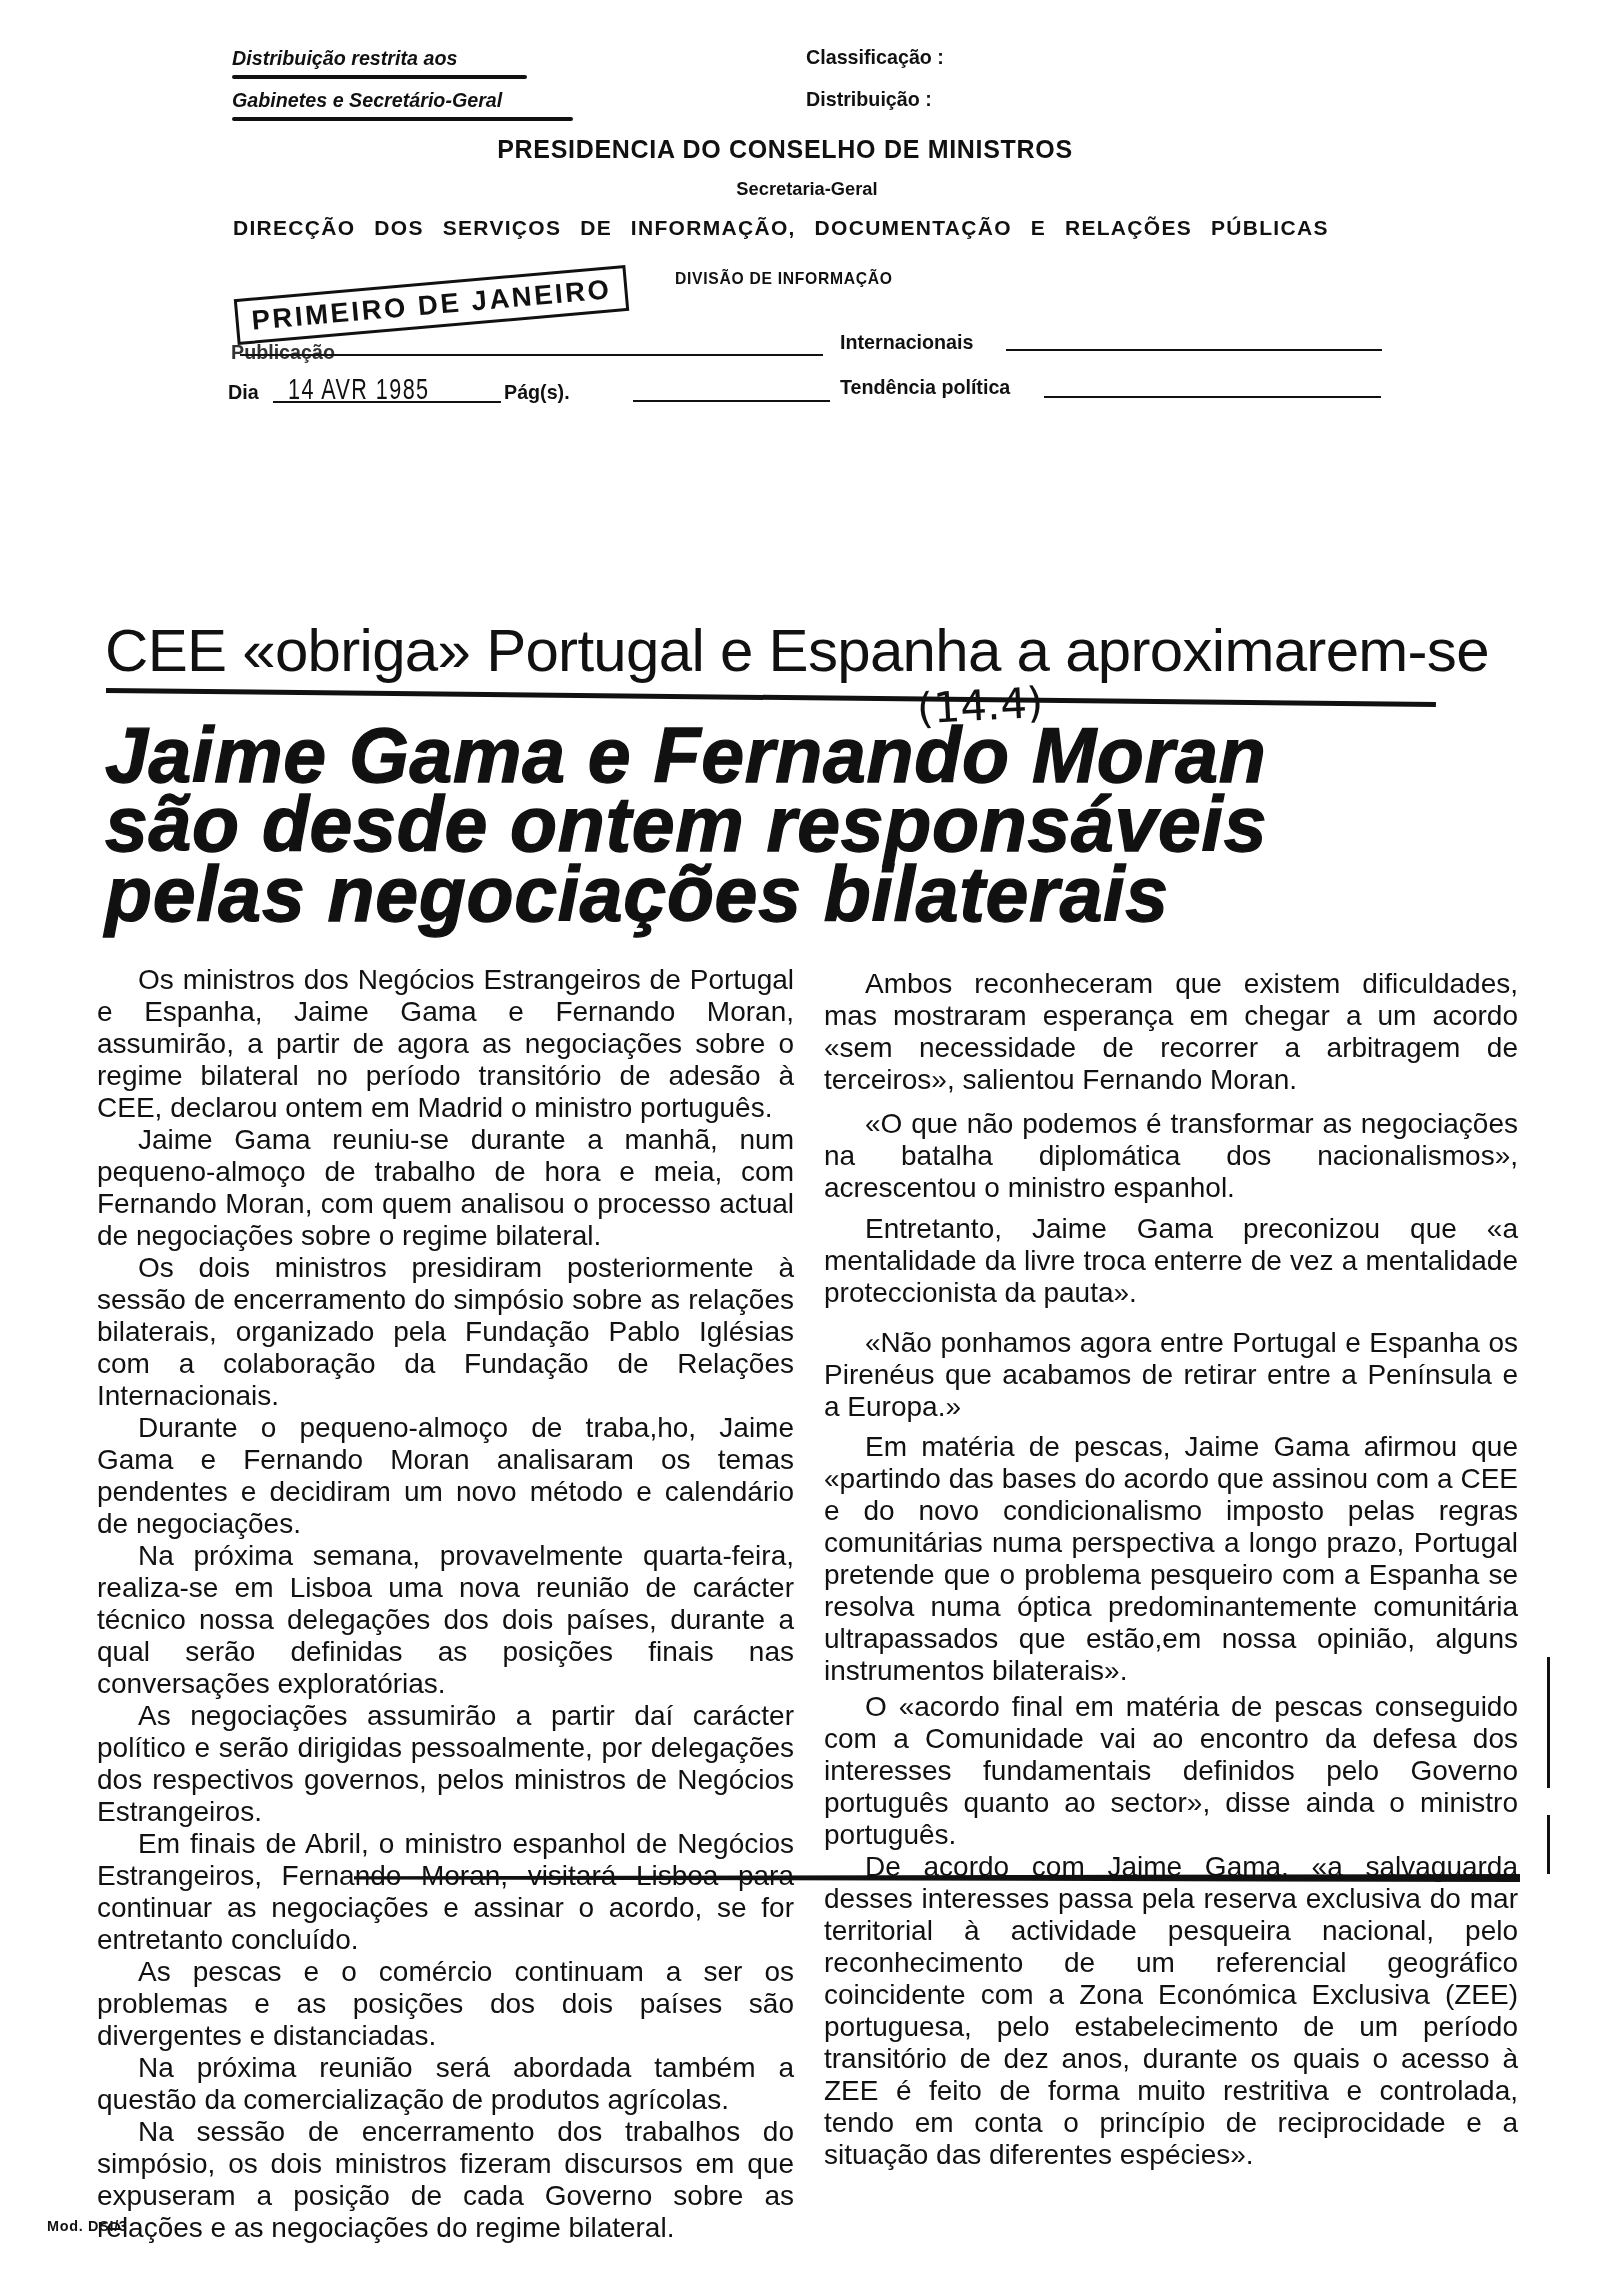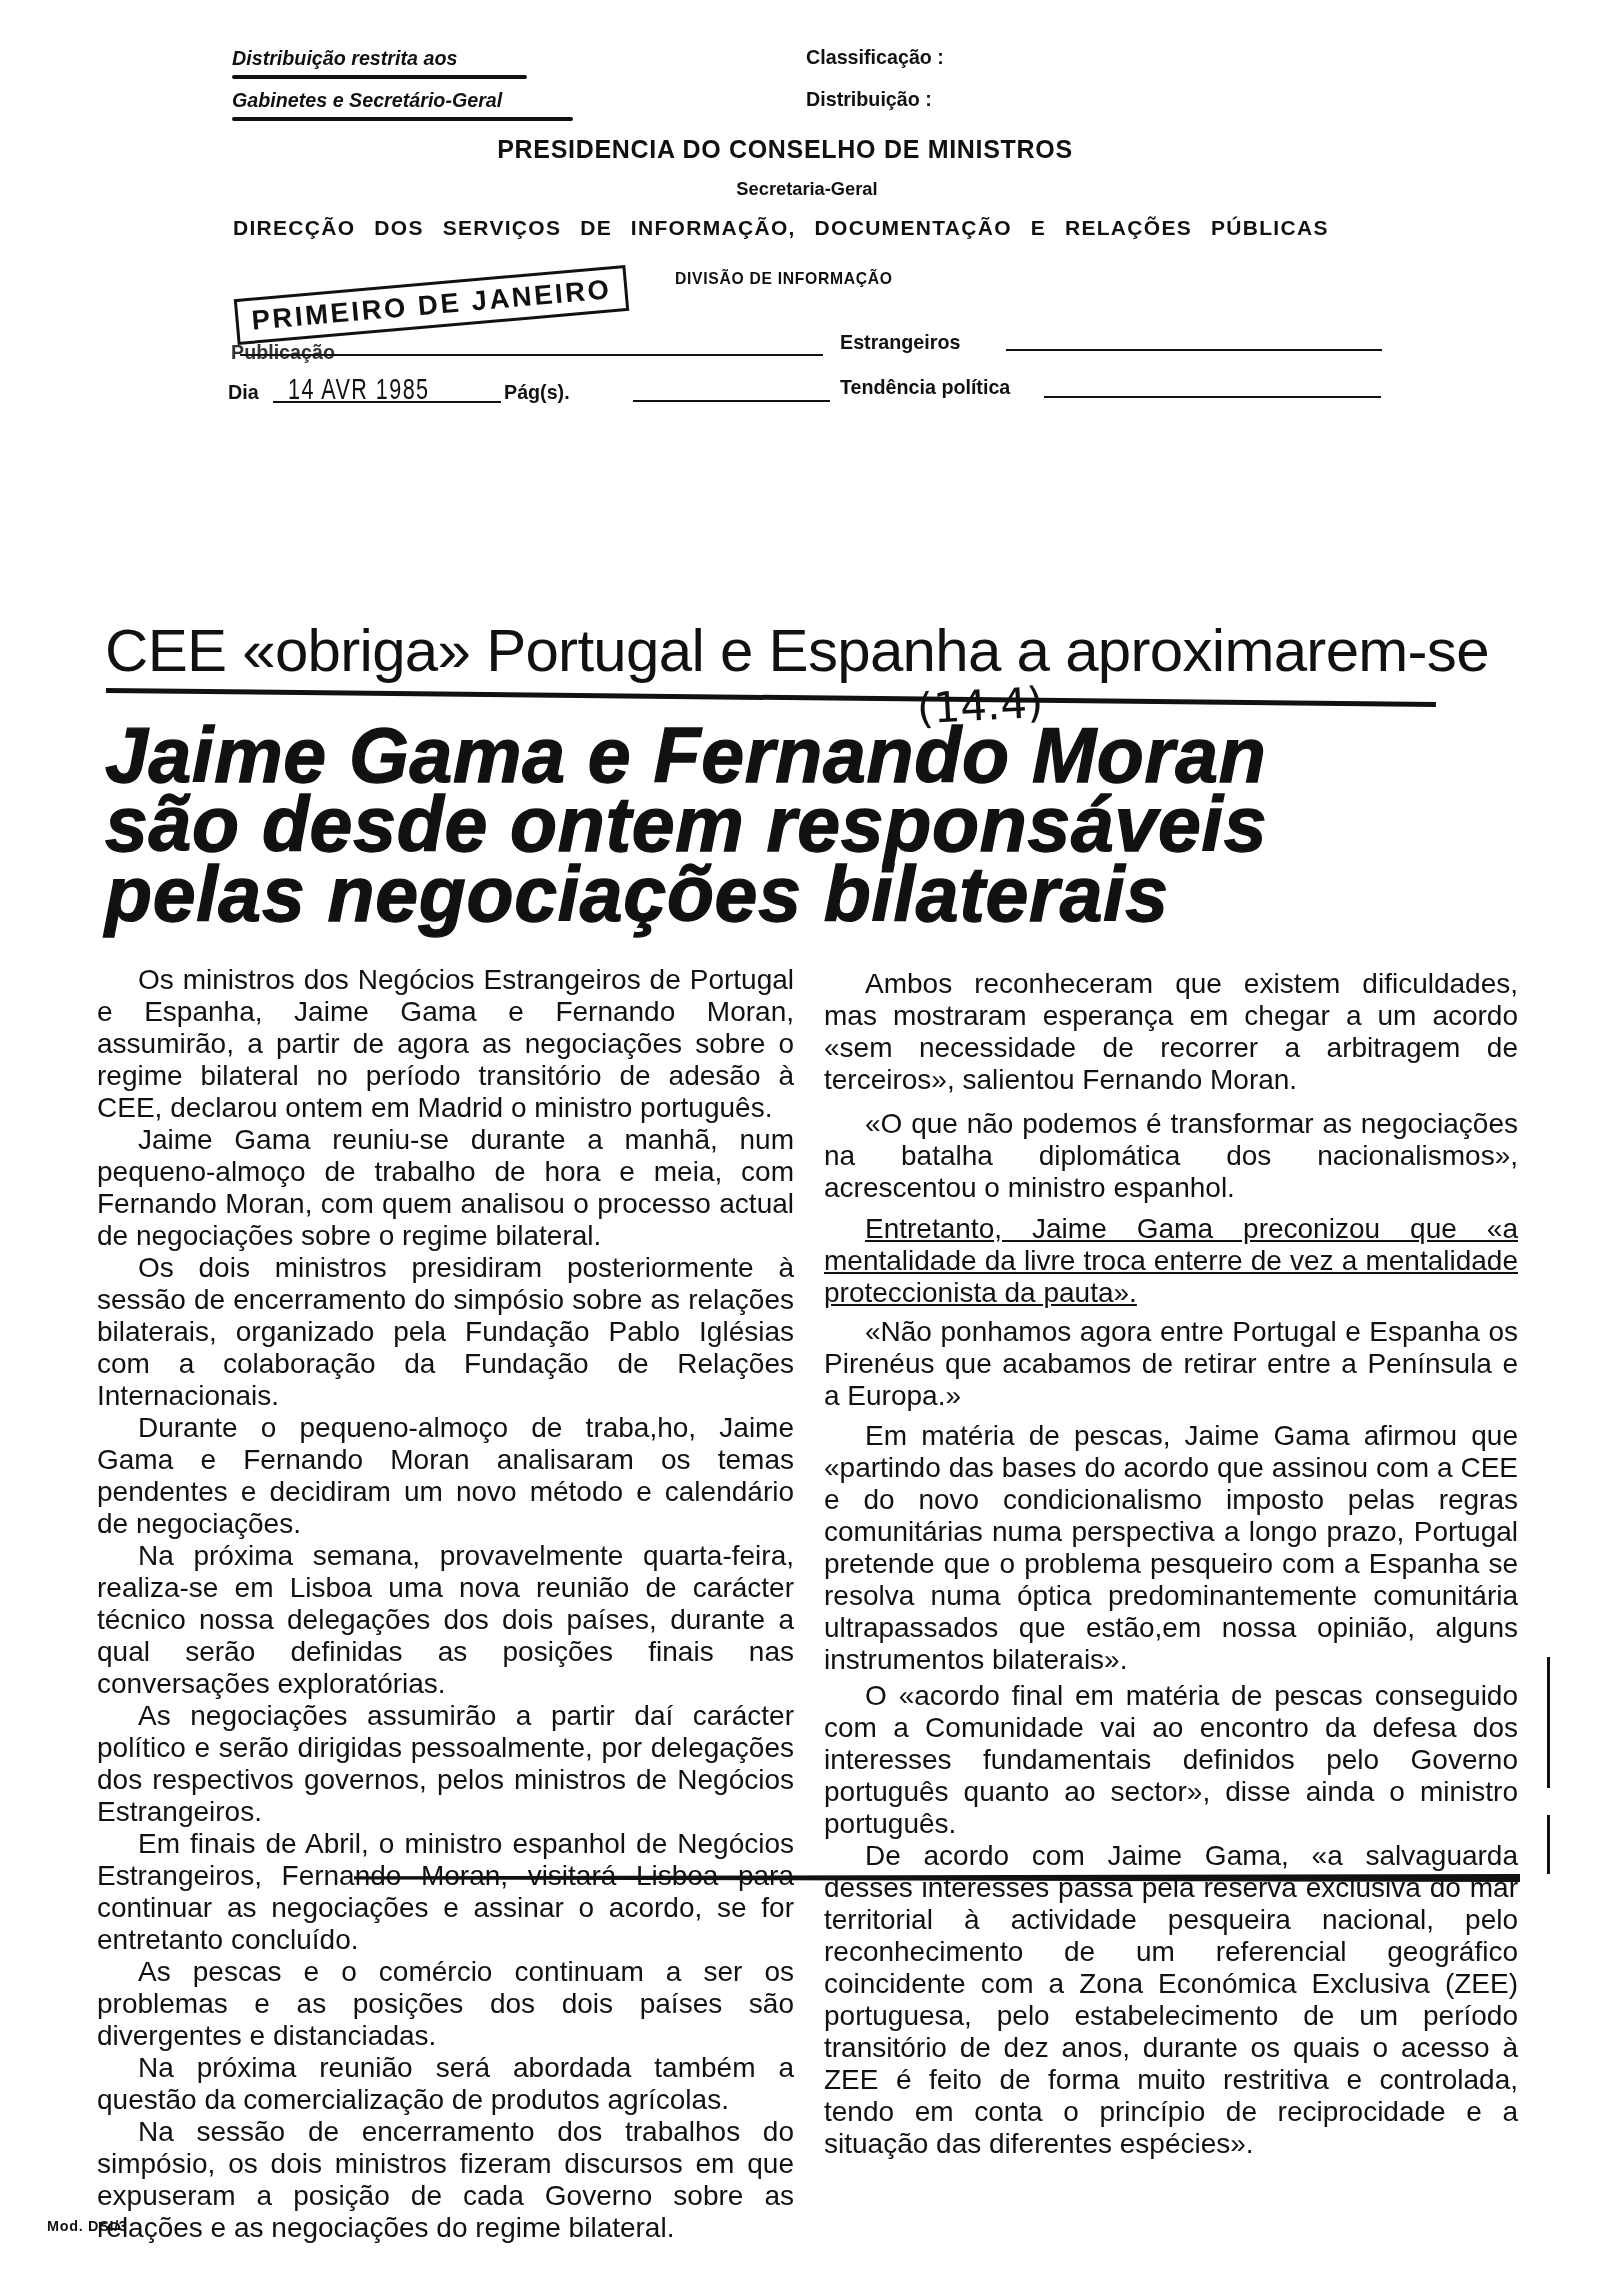--- a/index.html
+++ b/index.html
@@ -29,21 +29,21 @@
 
 <div class="abs" style="left:0;width:1570px;top:135px;text-align:center;font-weight:bold;font-size:25px;letter-spacing:0.7px;">PRESIDENCIA DO CONSELHO DE MINISTROS</div>
 <div class="abs" style="left:0;width:1614px;top:178px;text-align:center;font-weight:bold;font-size:18.3px;">Secretaria-Geral</div>
 <div class="abs" style="left:233px;top:216px;width:1145px;font-weight:bold;font-size:21px;letter-spacing:1.3px;word-spacing:11.8px;white-space:nowrap;">DIRECÇÃO DOS SERVIÇOS DE INFORMAÇÃO, DOCUMENTAÇÃO E RELAÇÕES PÚBLICAS</div>
 <div class="abs" style="left:675px;top:270px;font-weight:bold;font-size:15.7px;letter-spacing:0.7px;">DIVISÃO DE INFORMAÇÃO</div>
 
 <div class="abs" style="left:231px;top:341px;font-size:19.7px;font-weight:bold;color:#333;">Publicação</div>
 <div class="abs stamp" style="left:235px;top:282px;">PRIMEIRO DE JANEIRO</div>
 <div class="abs line" style="left:240px;top:354px;width:583px;"></div>
 
-<div class="abs label" style="left:840px;top:331px;">Estrangeiros</div>
+<div class="abs label" style="left:840px;top:331px;">Internacionais</div>
 <div class="abs line" style="left:1006px;top:349px;width:376px;"></div>
 
 <div class="abs label" style="left:228px;top:381px;">Dia</div>
 <div class="abs" style="left:288px;top:372px;font-size:30px;letter-spacing:2px;transform:scaleX(0.72);transform-origin:left;">14 AVR 1985</div>
 <div class="abs line" style="left:273px;top:401px;width:228px;"></div>
 <div class="abs label" style="left:504px;top:381px;">Pág(s).</div>
 <div class="abs line" style="left:633px;top:400px;width:197px;"></div>
 <div class="abs label" style="left:840px;top:376px;">Tendência política</div>
 <div class="abs line" style="left:1044px;top:396px;width:337px;"></div>
 
@@ -64,21 +64,21 @@
   <p>As negociações assumirão a partir daí carácter político e serão dirigidas pessoalmente, por delegações dos respectivos governos, pelos ministros de Negócios Estrangeiros.</p>
   <p>Em finais de Abril, o ministro espanhol de Negócios Estrangeiros, Fernando Moran, visitará Lisboa para continuar as negociações e assinar o acordo, se for entretanto concluído.</p>
   <p>As pescas e o comércio continuam a ser os problemas e as posições dos dois países são divergentes e distanciadas.</p>
   <p>Na próxima reunião será abordada também a questão da comercialização de produtos agrícolas.</p>
   <p>Na sessão de encerramento dos trabalhos do simpósio, os dois ministros fizeram discursos em que expuseram a posição de cada Governo sobre as relações e as negociações do regime bilateral.</p>
 </div>
 
 <div class="abs col" style="left:824px;top:968px;width:694px;">
   <p style="margin-bottom:12px;">Ambos reconheceram que existem dificuldades, mas mostraram esperança em chegar a um acordo «sem necessidade de recorrer a arbitragem de terceiros», salientou Fernando Moran.</p>
   <p style="margin-bottom:9.2px;">«O que não podemos é transformar as negociações na batalha diplomática dos nacionalismos», acrescentou o ministro espanhol.</p>
-  <p style="margin-bottom:7px;text-decoration:underline;">Entretanto, Jaime Gama preconizou que «a mentalidade da livre troca enterre de vez a mentalidade proteccionista da pauta».</p>
+  <p style="margin-bottom:18px;">Entretanto, Jaime Gama preconizou que «a mentalidade da livre troca enterre de vez a mentalidade proteccionista da pauta».</p>
   <p style="margin-bottom:8px;">«Não ponhamos agora entre Portugal e Espanha os Pirenéus que acabamos de retirar entre a Península e a Europa.»</p>
   <p style="margin-bottom:3.9px;">Em matéria de pescas, Jaime Gama afirmou que «partindo das bases do acordo que assinou com a CEE e do novo condicionalismo imposto pelas regras comunitárias numa perspectiva a longo prazo, Portugal pretende que o problema pesqueiro com a Espanha se resolva numa óptica predominantemente comunitária ultrapassados que estão,em nossa opinião, alguns instrumentos bilaterais».</p>
   <p>O «acordo final em matéria de pescas conseguido com a Comunidade vai ao encontro da defesa dos interesses fundamentais definidos pelo Governo português quanto ao sector», disse ainda o ministro português.</p>
   <p>De acordo com Jaime Gama, «a salvaguarda desses interesses passa pela reserva exclusiva do mar territorial à actividade pesqueira nacional, pelo reconhecimento de um referencial geográfico coincidente com a Zona Económica Exclusiva (ZEE) portuguesa, pelo estabelecimento de um período transitório de dez anos, durante os quais o acesso à ZEE é feito de forma muito restritiva e controlada, tendo em conta o princípio de reciprocidade e a situação das diferentes espécies».</p>
 </div>
 
 <div class="abs" style="left:1547px;top:1657px;width:2.6px;height:131px;background:#111;"></div>
 <div class="abs" style="left:1547px;top:1815px;width:2.6px;height:59px;background:#111;"></div>
 
 <div class="abs" style="left:354px;top:1874px;width:1166px;height:7.9px;background:#111;clip-path:polygon(0 30%,100% 0,100% 100%,0 70%);"></div>

